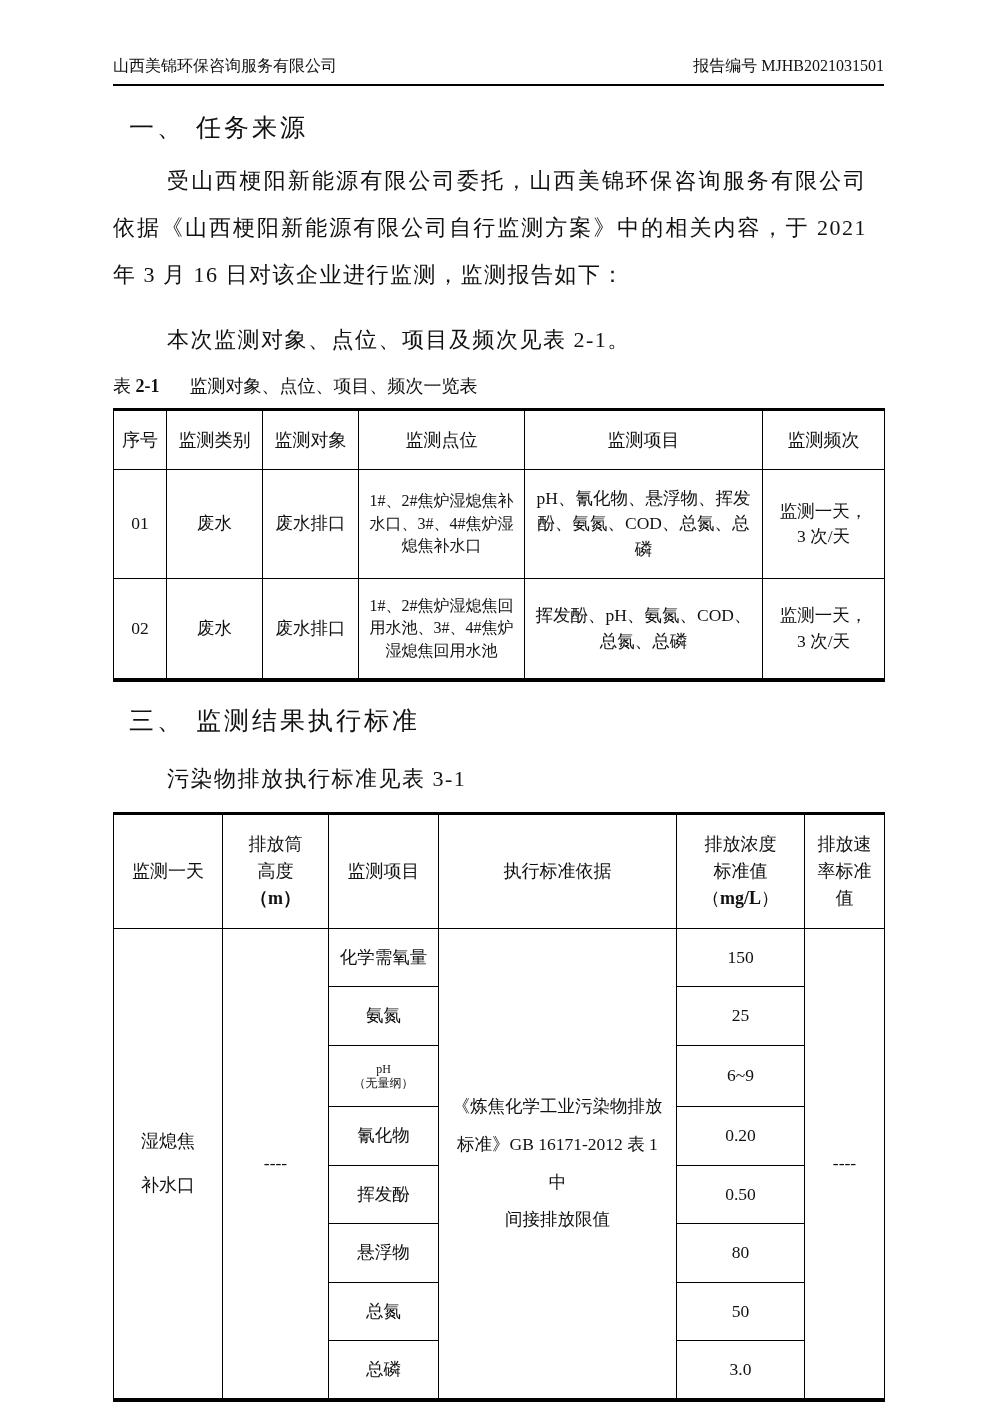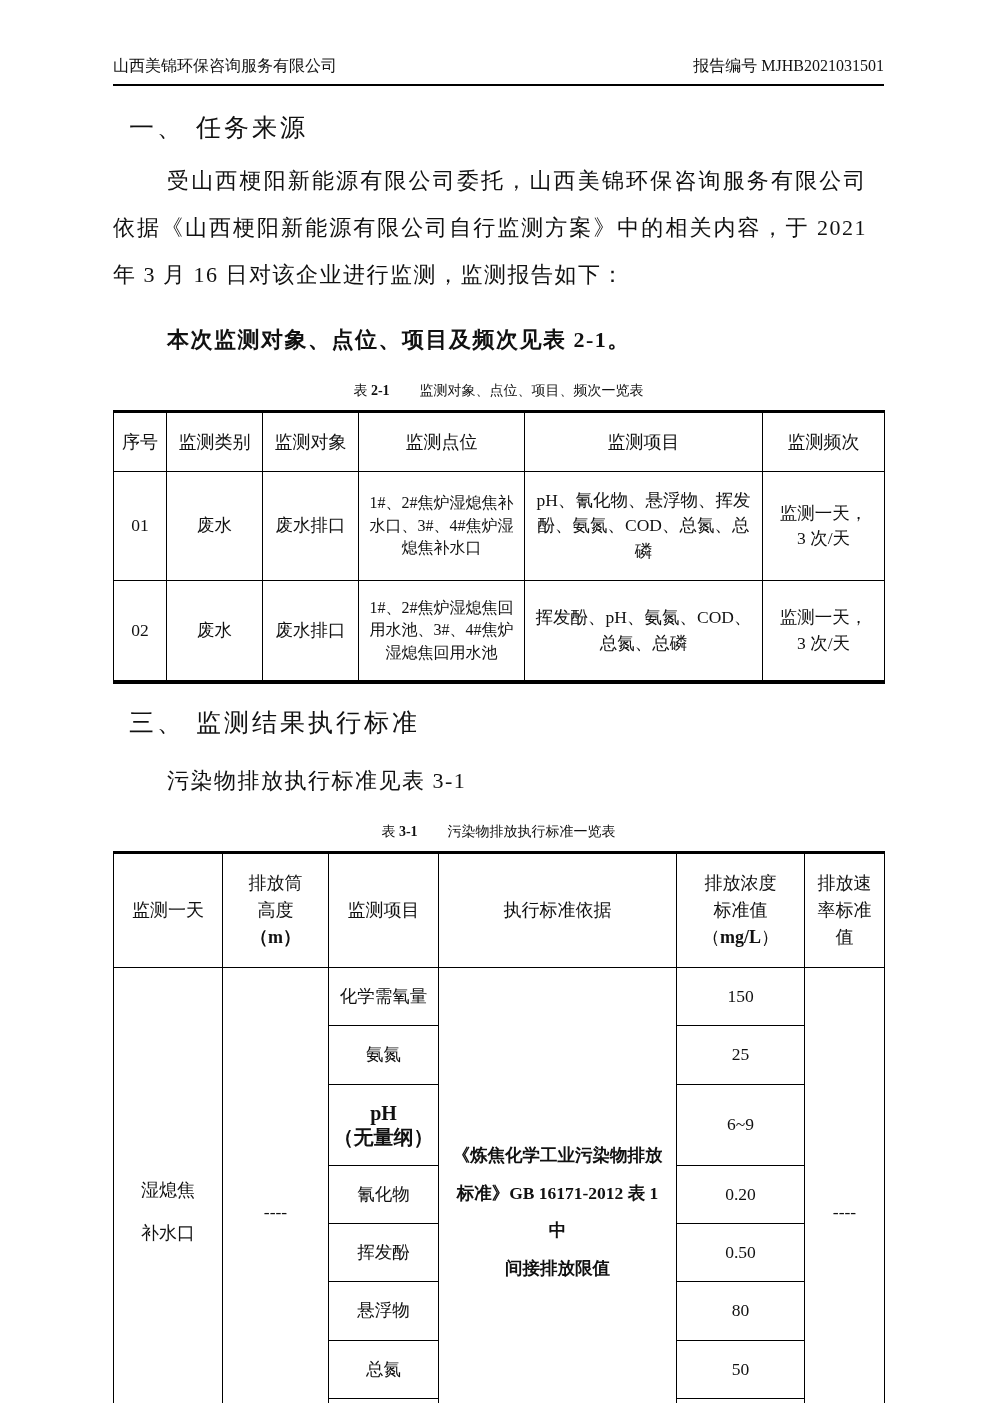--- a/index.html
+++ b/index.html
@@ -29,21 +29,21 @@
   
   .para {
     font-size:22px; line-height:47px; letter-spacing:1.5px;
     text-align:justify; text-indent:54px;
     margin:12px 17px 0 0;
   }
 
   .bold { font-weight:bold; }
 
   
-  .caption { font-size:14px; text-align:center; margin-top:19px; }
+  .caption { font-size:18px; text-align:left; margin-top:11px; }
   .caption .cap-label { margin-right:30px; }
   .caption .cap-num { font-weight:bold; }
 
   
   table {
     border-collapse:collapse; width:771px; table-layout:fixed;
     margin-top:10px;
   }
   table { border-top:3px solid #000; border-bottom:4px solid #000; }
   th, td {
@@ -55,22 +55,22 @@
 
   
   .t2 thead th { height:50px; font-size:18px; }
   .t2 tbody tr { height:70px; }
   .t2 .cell-point { font-size:16px; line-height:1.4; }
 
   
   .t3 thead th { height:83px; font-size:18px; line-height:1.5; }
   .t3 tbody tr { height:41px; }
   .t3 .source-cell { white-space:pre-line; line-height:2.4; font-size:18px; }
-  .t3 .basis-cell { line-height:2.15; padding:0 8px;font-weight:bold; }
-  .t3 .ph-cell { font-size:20px; line-height:1.2;font-weight:bold; }
+  .t3 .basis-cell { line-height:2.15; padding:0 8px; }
+  .t3 .ph-cell { font-size:12px; line-height:1.2; }
 
   
   .doc-footer {
     margin-top:22px; text-align:center;
     font-size:15px; letter-spacing:2px;
   }
 </style>
 </head>
 <body>
 
@@ -81,21 +81,21 @@
     <span>报告编号 MJHB2021031501</span>
   </div>
 
   <div class="section-heading">
     <span class="sec-num">一、</span><span>任务来源</span>
   </div>
 
   <div class="para">受山西梗阳新能源有限公司委托，山西美锦环保咨询服务有限公司依据《山西梗阳新能源有限公司自行监测方案》中的相关内容，于 2021 年 3 月 16 日对该企业进行监测，监测报告如下：</div>
 
 
-  <div class="para" style="margin-top:18px;font-weight:bold;">本次监测对象、点位、项目及频次见表 2-1。</div>
+  <div class="para" style="margin-top:18px;">本次监测对象、点位、项目及频次见表 2-1。</div>
 
   <div class="caption">
     <span class="cap-label"><span>表</span> <span class="cap-num">2-1</span></span><span>监测对象、点位、项目、频次一览表</span>
   </div>
 
   <table class="t2">
     <colgroup>
       <col style="width:53px">
         <col style="width:96px">
         <col style="width:96px">
@@ -140,23 +140,20 @@
       </tr>
     </tbody>
   </table>
 
   <div class="section-heading" style="margin-top:22px;">
     <span class="sec-num">三、</span><span>监测结果执行标准</span>
   </div>
 
   <div class="para" style="margin-top:17px;">污染物排放执行标准见表 3-1</div>
 
-  <div class="caption">
-    <span class="cap-label"><span>表</span> <span class="cap-num">3-1</span></span><span>污染物排放执行标准一览表</span>
-  </div>
 
   <table class="t3">
     <colgroup>
       <col style="width:109px">
         <col style="width:106px">
         <col style="width:110px">
       <col style="width:238px">
         <col style="width:128px">
         <col style="width:80px">
     </colgroup>

